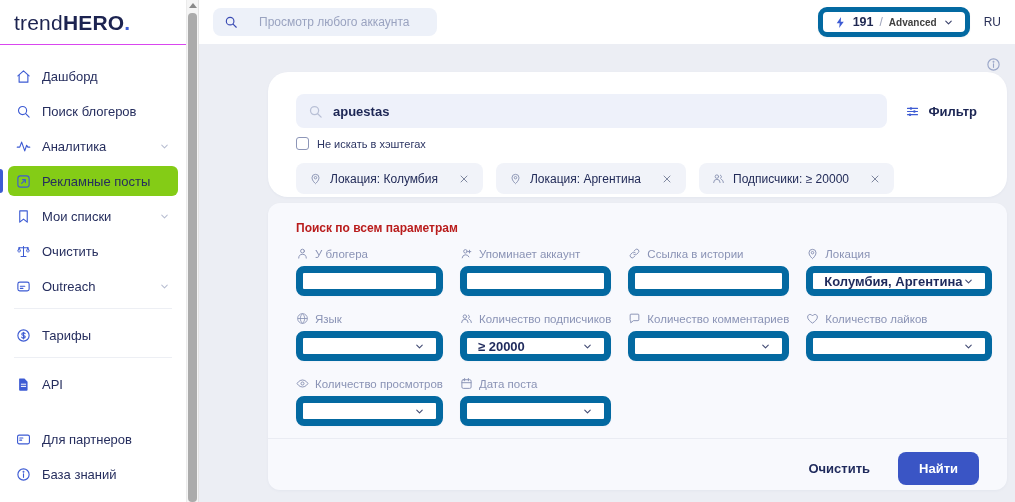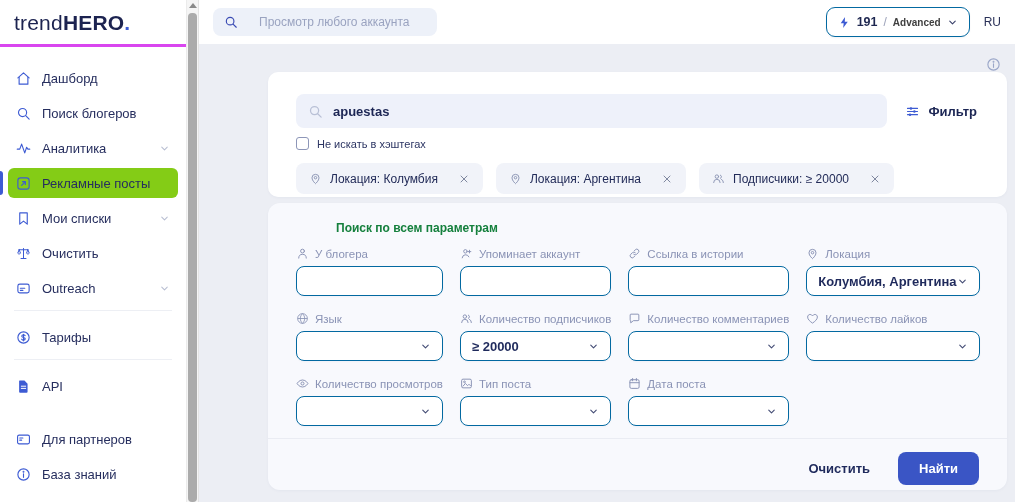--- a/index.html
+++ b/index.html
@@ -3,21 +3,21 @@
 <meta charset="utf-8">
 <style>
   * { box-sizing: border-box; margin: 0; padding: 0; }
   html,body { width:1015px; height:502px; overflow:hidden; background:#fff;
               font-family:"Liberation Sans", sans-serif; }
   .app { display:flex; width:1015px; height:502px; }
 
   
   .sidebar { width:186px; flex:none; background:#fff; display:flex; flex-direction:column; }
   .logo { padding:11px 0 9px 14px; font-size:21px; letter-spacing:.2px; color:#1c2350;
-          border-bottom:3px solid #d946ef; }
+          border-bottom:1px solid #d946ef; }
   .logo b { font-weight:bold; }
   .logo .dot { color:#3d5bd3; font-weight:bold; }
   .nav { padding:16px 8px 0; }
   .nav-item { position:relative; display:flex; align-items:center; gap:11px;
               height:30px; padding:0 8px; border-radius:6px; margin-bottom:5px;
               color:#262e5e; font-size:13px; cursor:pointer; }
   .nav-item .ic { color:#3d5bd3; }
   .nav-item.active { background:#84cc16; }
   .nav-item.active::before { content:""; position:absolute; left:-8px; top:3px; bottom:3px;
               width:3px; background:#3d5bd3; border-radius:0 3px 3px 0; }
@@ -42,35 +42,35 @@
   .main { flex:1; min-width:0; display:flex; flex-direction:column; }
   .topbar { height:44px; flex:none; background:#fff; display:flex; align-items:center;
             padding:0 14px; }
   .acct-search { width:224px; height:28px; background:#edf1f9; border-radius:8px;
                  display:flex; align-items:center; gap:21px; padding:0 11px; }
   .acct-search .ic { color:#3a4bb4; width:14px; height:14px; }
   .acct-search input { border:none; background:transparent; outline:none; width:100%;
                  font-size:12px; color:#3a4673; font-family:"Liberation Sans",sans-serif; }
   .acct-search input::placeholder { color:#9aa3c0; }
   .topbar-right { margin-left:auto; display:flex; align-items:center; gap:14px; }
-  .plan-pill { height:30px; border:1px solid #0369a1; border-radius:9px; background:#fff;
+  .plan-pill { height:30px; border:5px solid #0369a1; border-radius:9px; background:#fff;
                display:flex; align-items:center; gap:6px; padding:0 11px;
                box-shadow:0 1px 2px rgba(20,30,80,.05); cursor:pointer; }
   .plan-pill .bolt { color:#3d5bd3; width:13px; height:13px; }
   .plan-pill .num { font-size:12.5px; font-weight:bold; color:#1e2750; }
   .plan-pill .sep { font-size:12px; color:#9aa0b8; }
   .plan-pill .plan { font-size:10px; font-weight:bold; color:#404040; }
   .plan-pill .chev { color:#39406a; }
   .lang { font-size:12px; color:#2a3158; cursor:pointer; }
 
   .content { flex:1; background:#eceef4; position:relative; padding:28px 8px 0 69px; }
   .content-info { position:absolute; top:13px; right:14px; color:#9aa6c8; cursor:pointer; }
 
   
-  .panel-top { background:#fff; border-radius:10px; padding:22px 28px 0; height:125px;
+  .panel-top { background:#fff; border-radius:20px; padding:22px 28px 0; height:125px;
                box-shadow:0 1px 3px rgba(30,40,90,.04); }
   .panel-form { background:#f8f9fd; border-radius:12px; margin-top:6px; height:287px;
                 padding:18px 28px 0; box-shadow:0 1px 3px rgba(30,40,90,.04); }
 
   .row-search { display:flex; align-items:center; gap:16px; }
   .kw-input { flex:1; height:34px; background:#eef1fa; border-radius:8px;
               display:flex; align-items:center; gap:10px; padding:0 12px; }
   .kw-input .ic { color:#b9c0d6; }
   .kw-input input { border:none; background:transparent; outline:none; width:100%;
               font-size:13px; font-weight:bold; color:#1c2654;
@@ -84,26 +84,26 @@
   .cb { width:13px; height:13px; border:1.5px solid #8d96b8; border-radius:3px;
         background:#fff; cursor:pointer; }
   .cb-label { font-size:11px; color:#2c3563; }
 
   .chips { display:flex; gap:13px; margin-top:13px; }
   .chip { height:31px; background:#f1f3f9; border-radius:8px; display:flex;
           align-items:center; gap:8px; padding:0 13px; font-size:12px; color:#222b58; }
   .chip .ic { color:#8d96b5; width:13px; height:13px; }
   .chip .x { margin-left:12px; color:#7f879f; width:12px; height:12px; cursor:pointer; }
 
-  .form-title { font-size:12px; font-weight:bold; color:#15803d;margin-left:40px; }
+  .form-title { font-size:12px; font-weight:bold; color:#b91c1c; }
   .grid { display:grid; grid-template-columns:repeat(4,1fr); column-gap:17px; row-gap:16px;
           margin-top:12px; }
   .flabel { display:flex; align-items:center; gap:6px; font-size:11.5px; color:#8a93b5;
             margin-bottom:6px; white-space:nowrap; }
-  .control { height:30px; border:1px solid #0369a1; border-radius:8px; background:#fff;
+  .control { height:30px; border:7px solid #0369a1; border-radius:8px; background:#fff;
              display:flex; align-items:center; padding:0 11px;
              box-shadow:0 1px 2px rgba(30,40,90,.03); cursor:pointer; }
   .control input { border:none; outline:none; width:100%; font-size:13px; color:#1f2a5c;
              background:transparent; font-family:"Liberation Sans",sans-serif; }
   .control .val { font-size:13px; font-weight:bold; color:#1f2a5c; white-space:nowrap;
              overflow:hidden; }
   .control .chev { margin-left:auto; color:#434c74; }
 
   .footer-divider { height:1px; background:#eaecf3; margin:12px -28px 0; }
   .card-footer { display:flex; justify-content:flex-end; align-items:center; gap:28px;
@@ -447,36 +447,20 @@
                 <span>Количество просмотров</span>
               </div>
             <div class="control">
                 <span class="val"></span>
                 <svg class="ic-xs chev" viewBox="0 0 24 24" fill="none" stroke="currentColor" stroke-width="2.4" stroke-linecap="round" stroke-linejoin="round">
                   <path d="M6 9l6 6 6-6"></path>
                 </svg>
               </div>
           </div>
 
-          <div>
-            <div class="flabel">
-                <svg class="ic-sm" viewBox="0 0 24 24" fill="none" stroke="currentColor" stroke-width="1.8" stroke-linejoin="round">
-                  <rect x="3" y="4" width="18" height="16" rx="2.5"></rect>
-                  <circle cx="8.3" cy="9" r="1.6"></circle>
-                  <path d="M5 17.5 10 12l4 4 2.6-2.6L20 16.8"></path>
-                </svg>
-                <span>Тип поста</span>
-              </div>
-            <div class="control">
-                <span class="val"></span>
-                <svg class="ic-xs chev" viewBox="0 0 24 24" fill="none" stroke="currentColor" stroke-width="2.4" stroke-linecap="round" stroke-linejoin="round">
-                  <path d="M6 9l6 6 6-6"></path>
-                </svg>
-              </div>
-          </div>
 
           <div>
             <div class="flabel">
                 <svg class="ic-sm" viewBox="0 0 24 24" fill="none" stroke="currentColor" stroke-width="1.8" stroke-linecap="round" stroke-linejoin="round">
                   <rect x="3.5" y="5" width="17" height="16" rx="2.5"></rect>
                   <path d="M3.5 10.5h17M8.5 2.8V7M15.5 2.8V7"></path>
                 </svg>
                 <span>Дата поста</span>
               </div>
             <div class="control">

